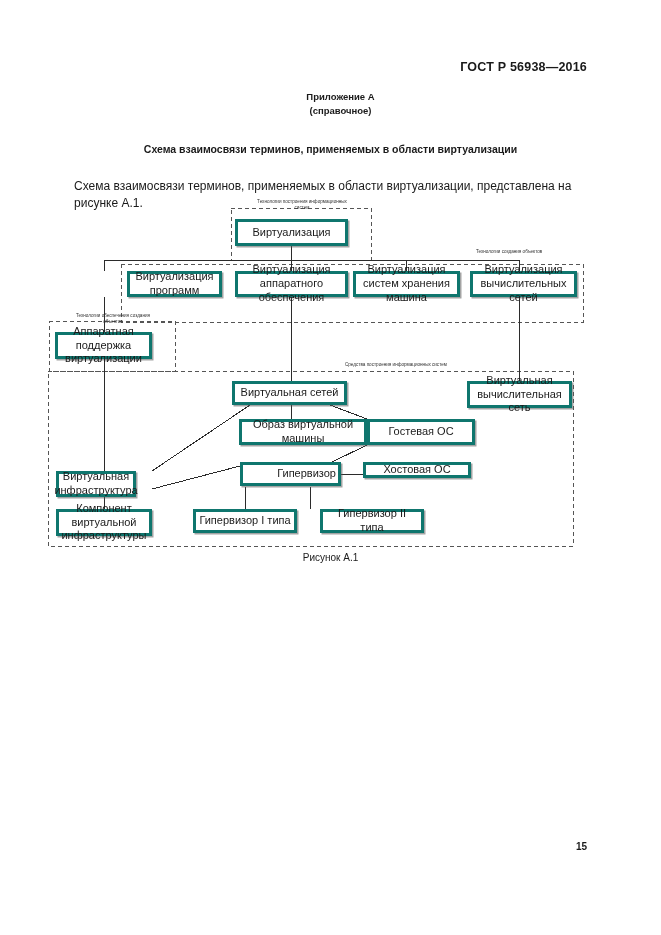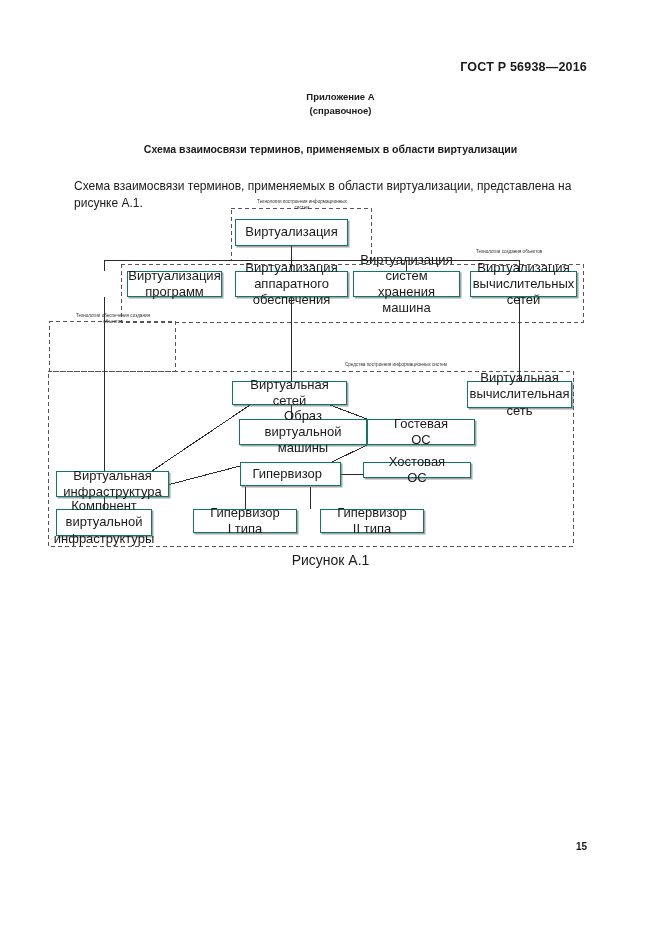--- a/index.html
+++ b/index.html
@@ -31,45 +31,45 @@
     white-space:nowrap;
   }
 
   .intro{
     position:absolute;top:178px;left:74px;right:74px;
     font-size:12px;text-align:left;line-height:1.4;
   }
 
   .figure-caption{
     position:absolute;top:552px;left:0;right:0;
-    text-align:center;font-size:14px;
+    text-align:center;font-size:10px;
   }
 
   .page-number{
     position:absolute;top:841px;right:74px;
     font-size:10px;font-weight:bold;
   }
 
   
   .diagram{
     position:absolute;left:0;top:0;width:661px;height:935px;
     pointer-events:none;
   }
   .diagram svg{position:absolute;left:0;top:0;}
 
   .node{
     position:absolute;
     box-sizing:border-box;
-    border:1px solid #0f766e;
+    border:3px solid #0f766e;
     background:#ffffff;
     display:flex;align-items:center;justify-content:center;
     text-align:center;
-    font-size:13px;
+    font-size:11px;
     line-height:1.25;
-    padding:1px 18px;
+    padding:1px 2px;
     box-shadow:1.5px 1.5px 0 0 rgba(90,90,90,.55);
   }
   .node span{display:block;}
 
   .grouplabel{
     position:absolute;
     font-size:4.6px;
     line-height:1.22;
     text-align:center;
     color:#333;
@@ -158,20 +158,23 @@
     </div>
 
     <div class="node" style="left:353px;top:271px;width:107px;height:26px;">
       <span>Виртуализация систем хранения машина</span>
     </div>
 
     <div class="node" style="left:470px;top:271px;width:107px;height:26px;">
       <span>Виртуализация вычислительных сетей</span>
     </div>
 
+    <div class="node" style="left:55px;top:332px;width:97px;height:27px;">
+      <span>Аппаратная поддержка виртуализации</span>
+    </div>
 
     <div class="node" style="left:232px;top:381px;width:115px;height:24px;">
       <span>Виртуальная сетей</span>
     </div>
 
     <div class="node" style="left:467px;top:381px;width:105px;height:27px;">
       <span>Виртуальная вычислительная сеть</span>
     </div>
 
     <div class="node" style="left:239px;top:419px;width:128px;height:26px;justify-content:center;">
@@ -183,21 +186,21 @@
     </div>
 
     <div class="node" style="left:240px;top:462px;width:101px;height:24px;justify-content:flex-end;">
       <span>Гипервизор</span>
     </div>
 
     <div class="node" style="left:363px;top:462px;width:108px;height:16px;">
       <span>Хостовая ОС</span>
     </div>
 
-    <div class="node" style="left:56px;top:471px;width:113px;height:26px;">
+    <div class="node" style="left:56px;top:471px;width:80px;height:26px;">
       <span>Виртуальная инфраструктура</span>
     </div>
 
     <div class="node" style="left:56px;top:509px;width:96px;height:27px;">
       <span>Компонент виртуальной инфраструктуры</span>
     </div>
 
     <div class="node" style="left:193px;top:509px;width:104px;height:24px;">
       <span>Гипервизор I типа</span>
     </div>

